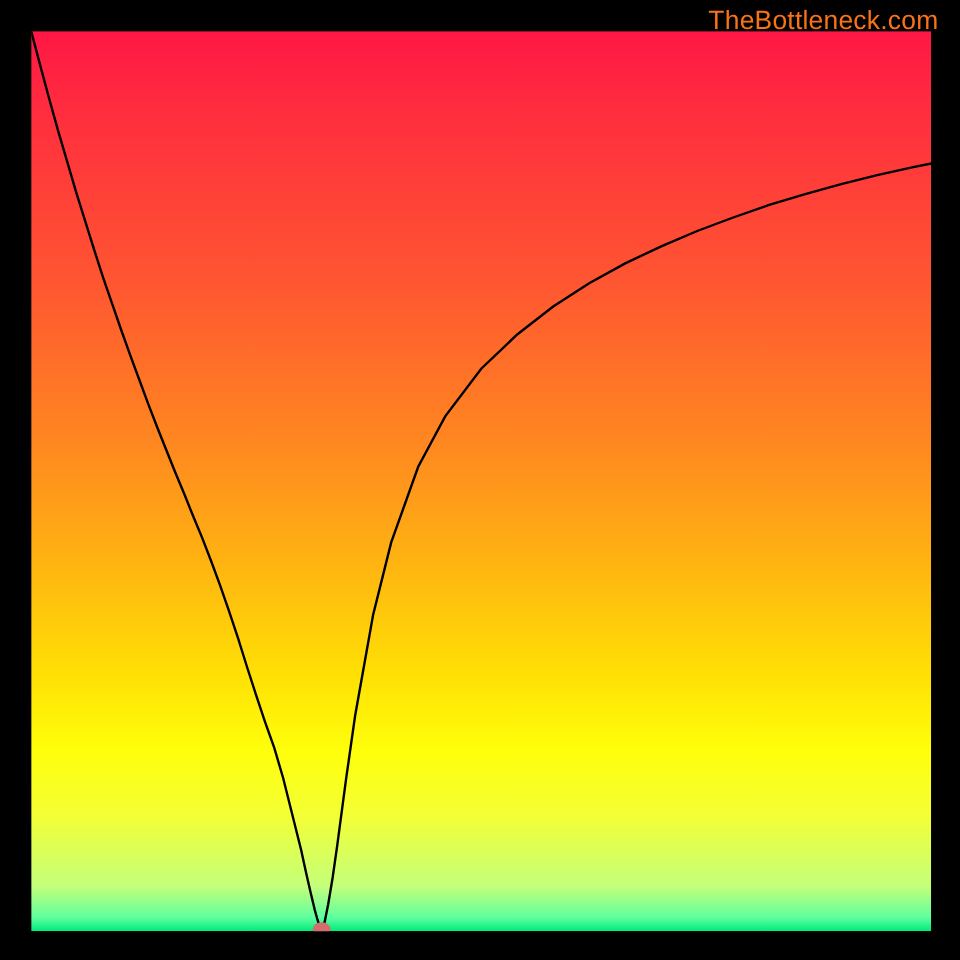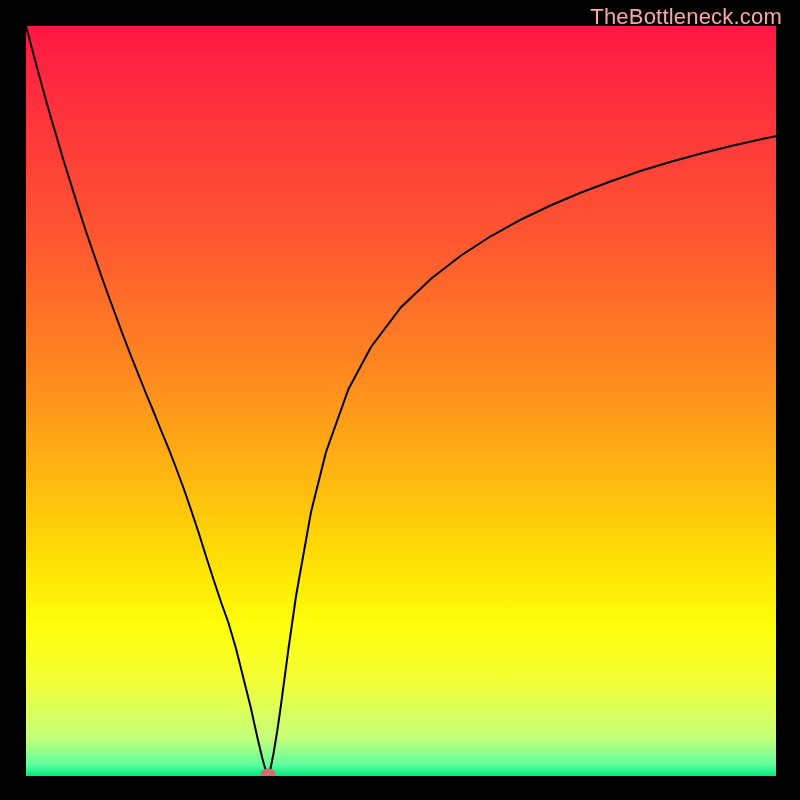--- a/index.html
+++ b/index.html
@@ -8,21 +8,21 @@
     height: 800px;
     background: #000;
     position: relative;
     font-family: Arial, Helvetica, sans-serif;
     overflow: hidden;
   }
   .watermark {
     position: absolute;
     top: 4px;
     right: 18px;
-    color: #fca5a5;
+    color: #f97316;
     font-size: 22px;
     font-weight: 400;
     z-index: 10;
     letter-spacing: 0.2px;
   }
   .chart {
     position: absolute;
     left: 26px;
     top: 26px;
     width: 750px;

